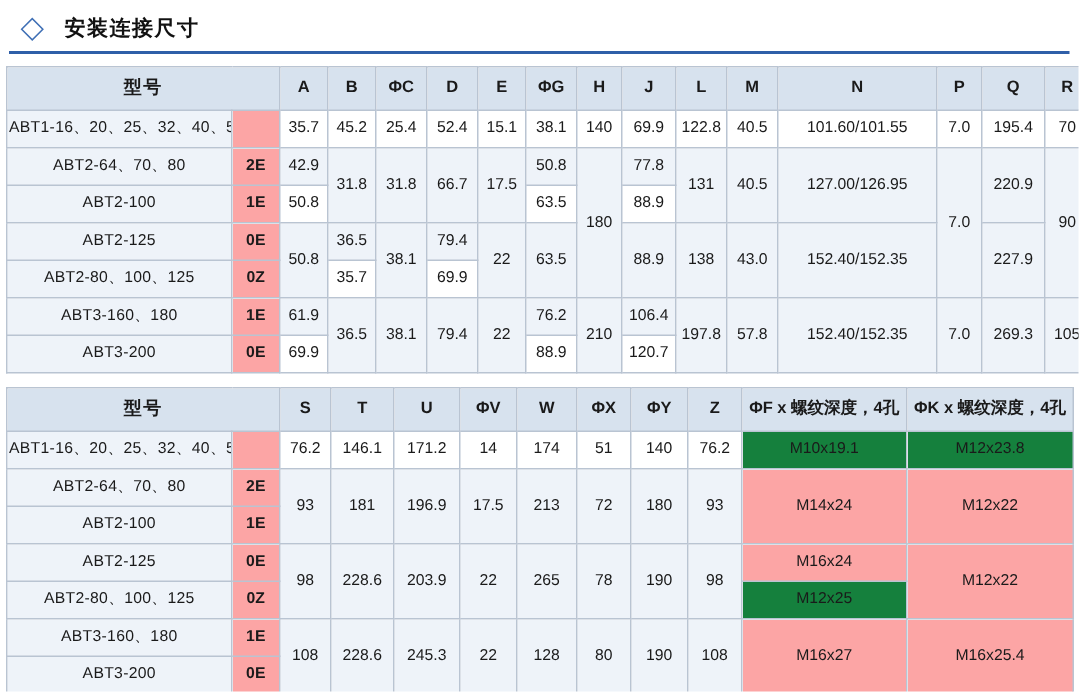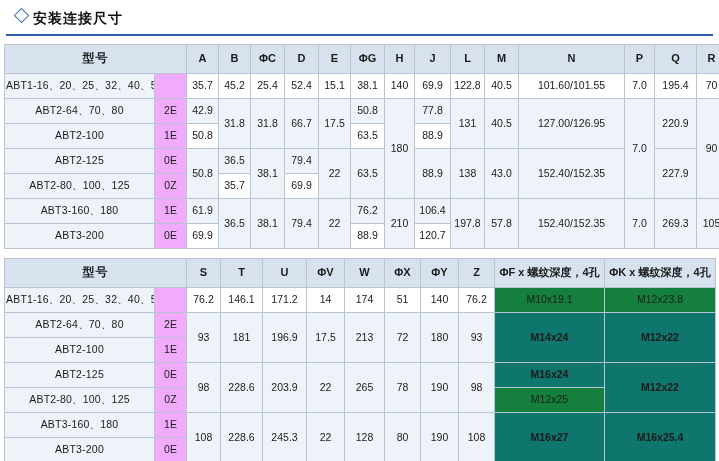--- a/index.html
+++ b/index.html
@@ -17,22 +17,22 @@
   }
   .page {
     width: 719px;
     height: 461px;
     position: relative;
     box-sizing: border-box;
   }
   
   .section-header {
     display: flex;
-    align-items: flex-start;
-    gap: 6px;
+    align-items: center;
+    gap: 16px;
     padding: 6px 8px 6px 10px;
     border-bottom: 2px solid #2f5fa8;
     margin: 4px 6px 8px 6px;
   }
   .diamond-icon {
     width: 9px;
     height: 9px;
     border: 1px solid #3f6fb5;
     transform: rotate(45deg);
     background: #ffffff;
@@ -75,36 +75,35 @@
     font-family: Liberation Mono, monospace;
   }
   tbody tr { height: 25px; }
   tbody td.model-cell {
     background: #eef3f9;
     text-align: center;
     font-size: 10.5px;
     letter-spacing: 0.2px;
   }
   tbody td.code-cell {
-    background: #f0abfc;
-    font-weight: normal;
+    background: #fca5a5;
+    font-weight: bold;
     font-size: 10.5px;
   }
   tbody td.val {
     background: #ffffff;
   }
   tbody tr.alt td.val {
     background: #eef3f9;
   }
   tbody td.thread {
     background: #15803d;
   }
   tbody tr.alt td.thread {
-    background: #0f766e;
-    font-weight: bold;
+    background: #fca5a5;
   }
 </style>
 </head>
 <body>
 
 <div class="page">
 
   <div class="section-header">
     <span class="diamond-icon"></span>
     <span class="section-title">安装连接尺寸</span>

